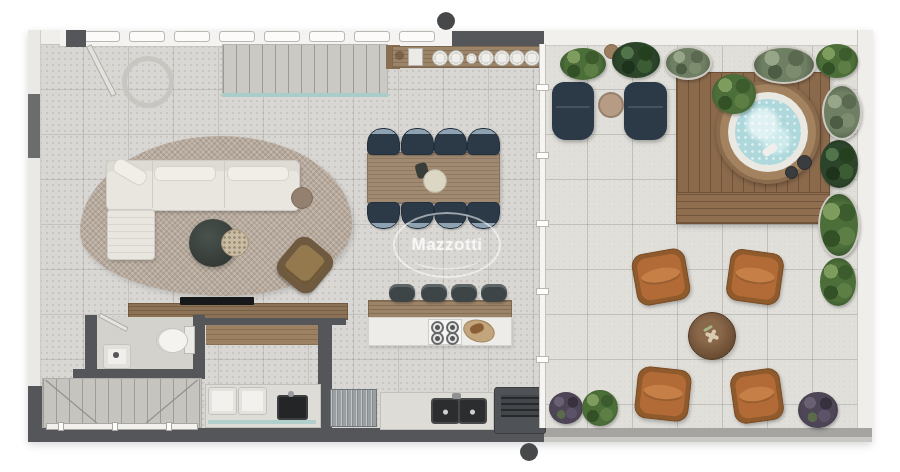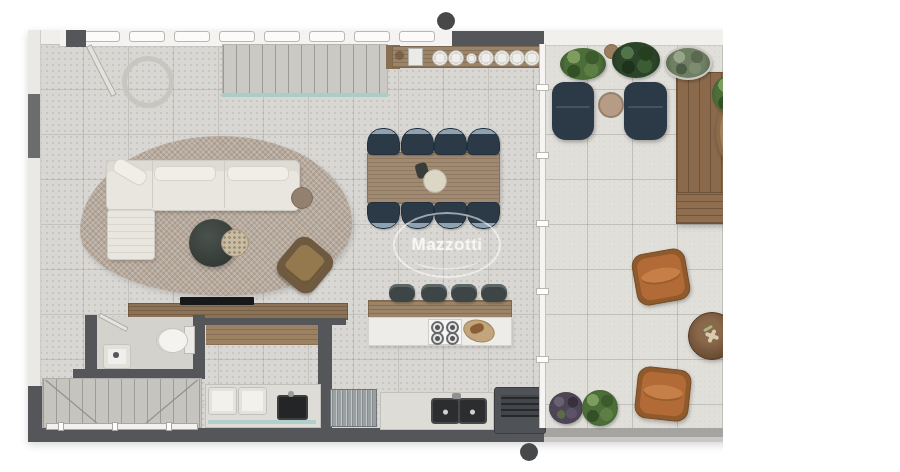--- a/index.html
+++ b/index.html
@@ -1,16 +1,16 @@
 <!DOCTYPE html>
 <html style="--wall-light: #f0efec; --wall-dark: #55565a; --floor-interior: #d9d7d3; --floor-terrace: #e0dfda; --counter: #dedcd7; --wood: #9c8468; --wood-deck: #8b6a4c; --sofa-cream: #e9e6e0; --rug-taupe: #b7aa9d; --navy: #2c3947; --navy-trim: #8fa2b2; --cognac: #b26a36; --cognac-light: #c67f46; --water: #aed8db; --water-light: #dff1f2; --glass: #a9cec9; --leaf: #4c6e38; --leaf-dark: #30492a; --plant-purple: #4e4656; --steel: #9aa0a2; --fixture-white: #f4f3f0; --table-dark: #343b37; --bowl-tan: #c9bca4; --marker-gray: #47484a;"><head>
 <meta charset="utf-8">
 <style>
   html,body{margin:0;padding:0;background:#fff;font-family:"Liberation Sans",sans-serif;}
-  #canvas{position:relative;width:723px;height:472px;background:#fff;overflow:hidden;}
+  #canvas{position:relative;width:900px;height:472px;background:#fff;overflow:hidden;}
   .abs{position:absolute;}
 
   
   .plan-base{left:28px;top:30px;width:844px;height:412px;background:var(--wall-light,#f0efec);box-shadow:0 3px 8px rgba(0,0,0,.16);}
   .floor-int{left:38px;top:44px;width:504px;height:384px;background:var(--floor-interior,#d9d7d3);
     background-image:radial-gradient(rgba(118,113,106,.16) .8px,transparent 1px),
       linear-gradient(to right,rgba(110,110,105,.20) 1px,transparent 1px),
       linear-gradient(to bottom,rgba(110,110,105,.20) 1px,transparent 1px);
     background-size:6px 6px,45px 45px,45px 45px;}
   .floor-ter{left:542px;top:44px;width:318px;height:384px;background:var(--floor-terrace,#e0dfda);

